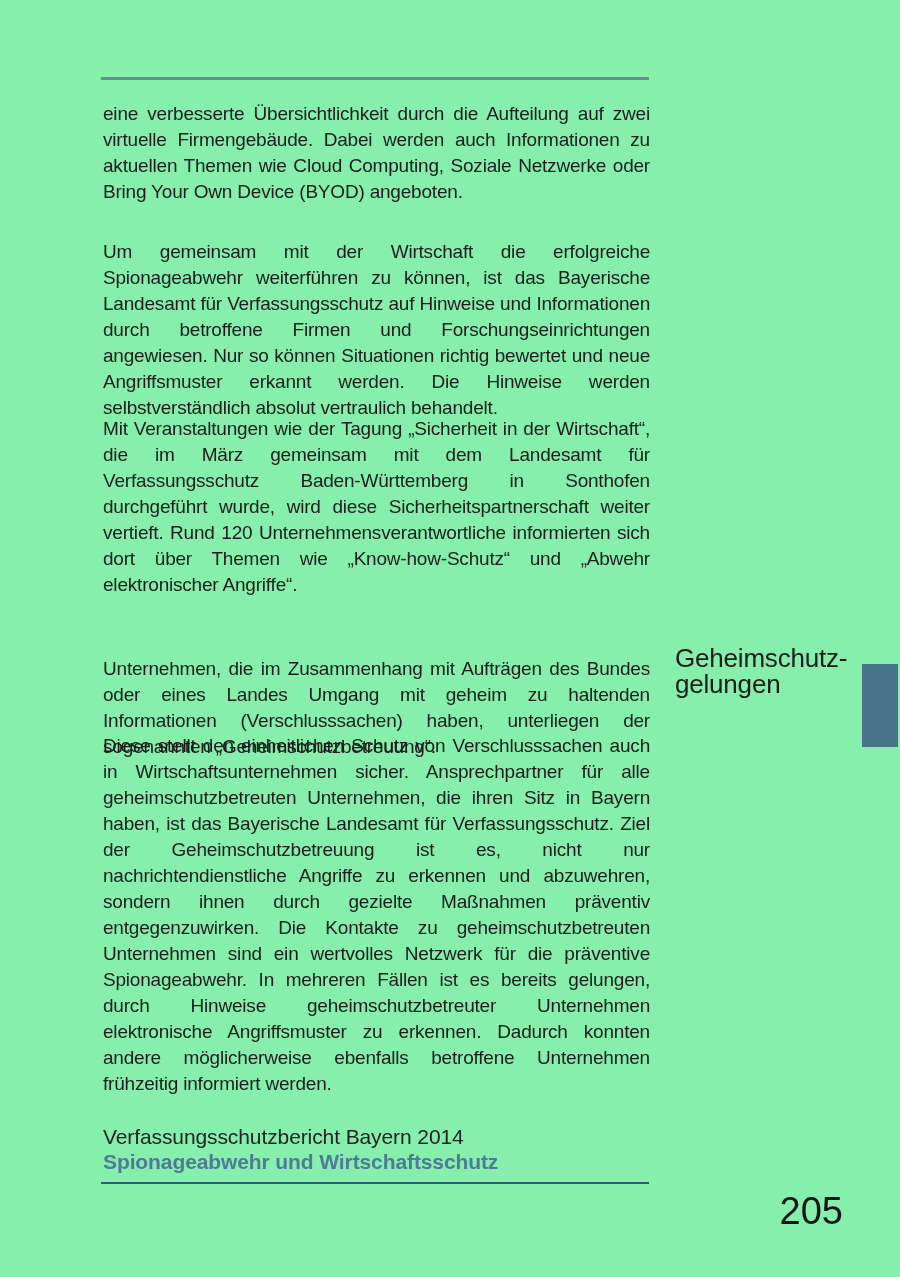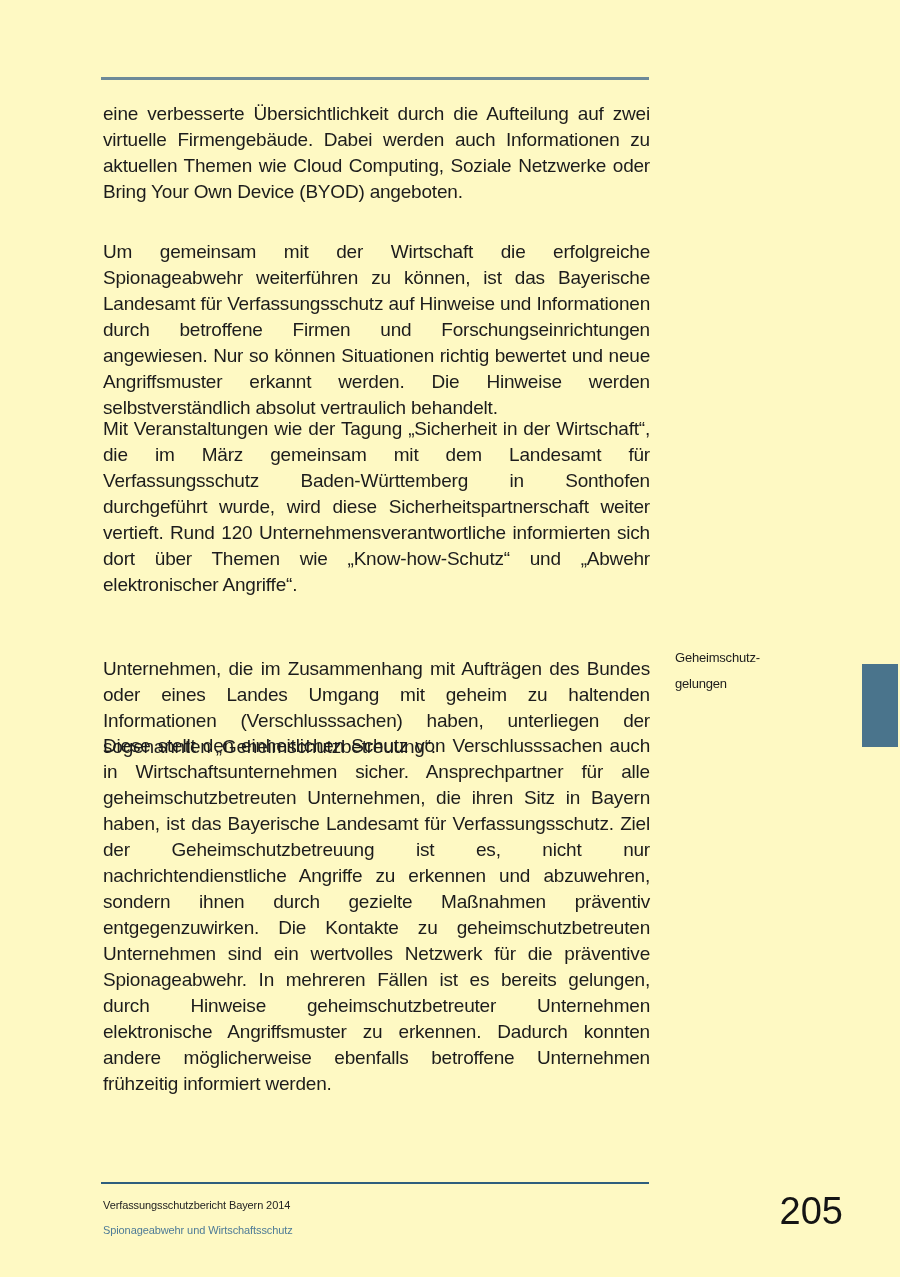--- a/index.html
+++ b/index.html
@@ -11,21 +11,21 @@
     width: 900px;
     height: 1277px;
     position: relative;
     font-family: "Liberation Sans", "DejaVu Sans", sans-serif;
     color: var(--text, #1c1c1c);
     overflow: hidden;
   }
   .page {
     position: absolute;
     inset: 0;
-    background: #fef9c3;
+    background: #86efac;
   }
   .rule-top {
     position: absolute;
     left: 101px;
     top: 77px;
     width: 548px;
     height: 3px;
     background: var(--rule-top, #6d8a98);
   }
   .body-col p {
@@ -44,21 +44,21 @@
   .p1 { top: 101px; }
   .p2 { top: 239px; }
   .p3 { top: 416px; }
   .p4 { top: 656px; }
   .p5 { top: 733px; }
   .margin-note {
     position: absolute;
     left: 675px;
     top: 645px;
     width: 170px;
-    font-size: 13px;
+    font-size: 26px;
     line-height: 26px;
     letter-spacing: -0.2px;
     color: var(--text, #1c1c1c);
   }
   .margin-note span { display: block; }
   .section-marker {
     position: absolute;
     left: 862px;
     top: 664px;
     width: 36px;
@@ -69,32 +69,32 @@
     position: absolute;
     left: 101px;
     top: 1182px;
     width: 548px;
     height: 2px;
     background: var(--rule-bottom, #2e5e7d);
   }
   .footer-text {
     position: absolute;
     left: 103px;
-    top: 1193px;
+    top: 1124px;
     width: 547px;
-    font-size: 11px;
+    font-size: 21px;
     line-height: 25px;
     letter-spacing: -0.1px;
   }
   .footer-report {
     color: #222222;
   }
   .footer-chapter {
     color: var(--accent-blue, #4e7b97);
-    font-weight: normal;
+    font-weight: bold;
   }
   .page-number {
     position: absolute;
     left: 720px;
     top: 1195px;
     width: 123px;
     text-align: right;
     font-size: 38px;
     line-height: 32px;
     color: #141414;

